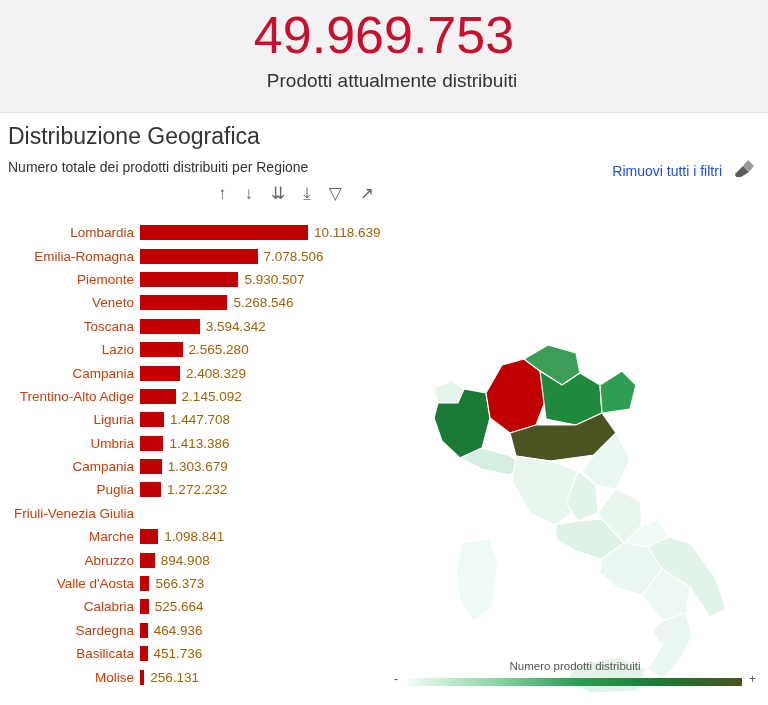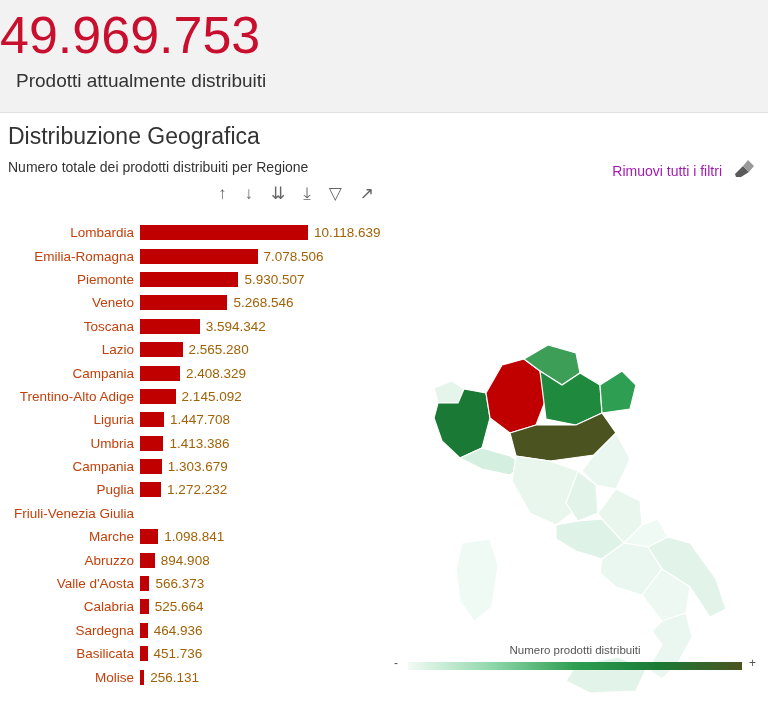--- a/index.html
+++ b/index.html
@@ -11,20 +11,21 @@
     height: 705px;
     font-family: "Liberation Sans", sans-serif;
     background: #ffffff;
     overflow: hidden;
   }
   .header {
     height: 112px;
     background: #f2f2f2;
     display: flex;
     flex-direction: column;
+    align-items: center;
     justify-content: flex-start;
     padding-top: 4px;
     box-sizing: border-box;
   }
   .big-number {
     font-size: 52px;
     color: #c8102e;
     letter-spacing: 0px;
     line-height: 62px;
     font-weight: 400;
@@ -53,21 +54,21 @@
     left: 8px;
     top: 46px;
     font-size: 14px;
     color: #333333;
   }
   .clear-filters {
     position: absolute;
     right: 46px;
     top: 50px;
     font-size: 14px;
-    color: #a21caf;
+    color: #1d4ed8;
   }
   .clear-filters-icon {
     position: absolute;
     right: 12px;
     top: 44px;
     width: 24px;
     height: 24px;
   }
   .toolbar {
     position: absolute;
@@ -123,21 +124,21 @@
   .map-area {
     position: absolute;
     left: 390px;
     top: 100px;
     width: 378px;
     height: 480px;
   }
   .legend {
     position: absolute;
     left: 390px;
-    bottom: 28px;
+    bottom: 12px;
     width: 370px;
     height: 34px;
   }
   .legend-title {
     position: absolute;
     width: 100%;
     text-align: center;
     top: 0;
     font-size: 11.5px;
     color: #555555;

